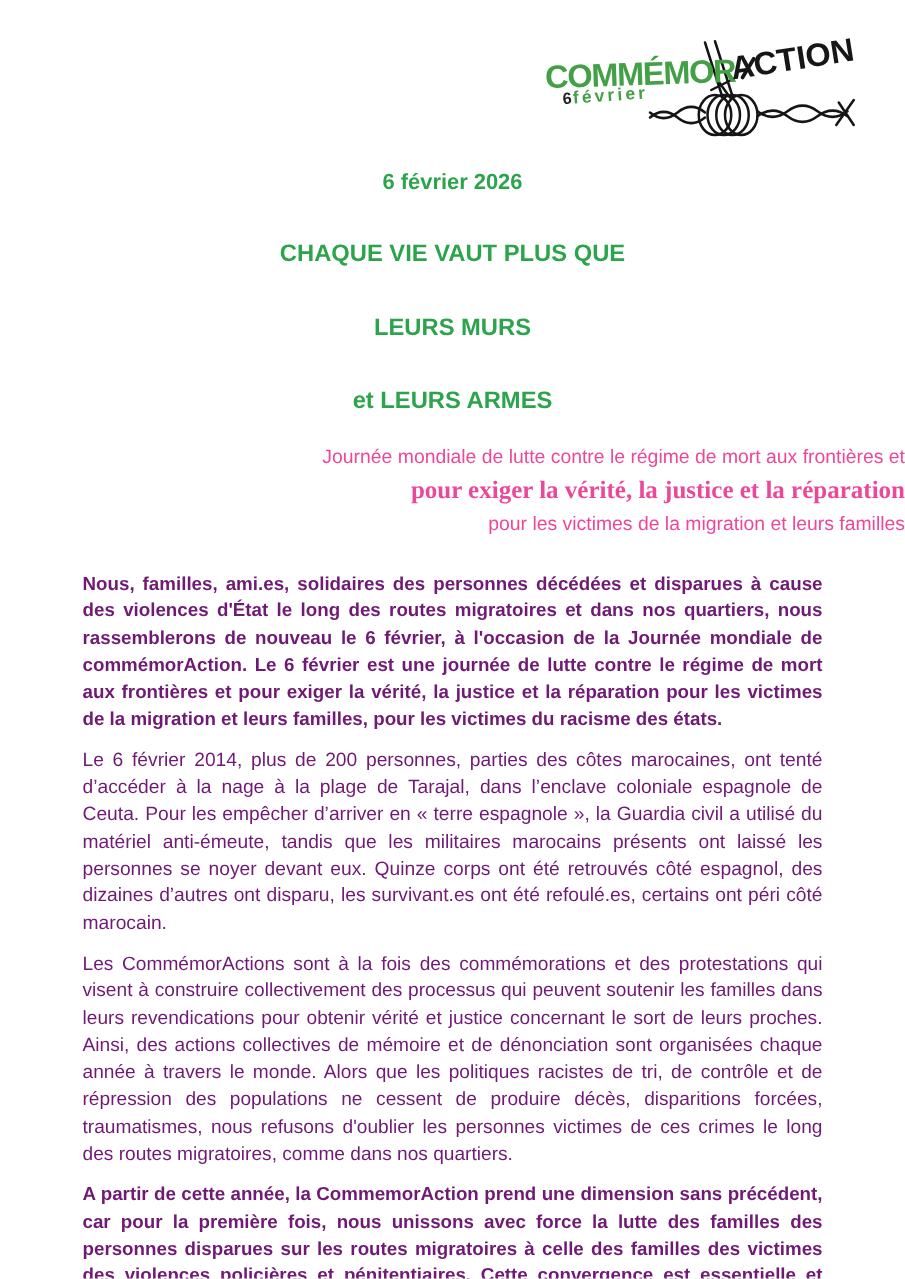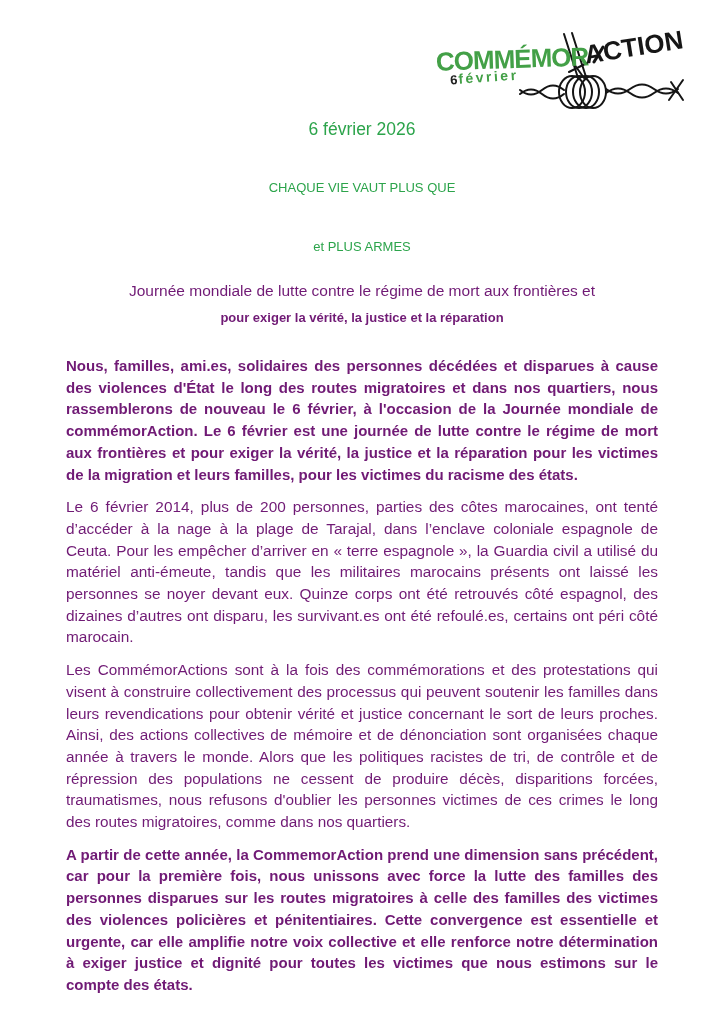--- a/index.html
+++ b/index.html
@@ -43,36 +43,36 @@
   }
   .logo-action{
     position:absolute;left:160px;top:8px;
     font-size:26px;font-weight:800;letter-spacing:0px;
     color:#161616;
     transform:rotate(-9deg);
   }
 
   
   .date-heading{
-    margin:0;padding-top:118px;
+    margin:16px;padding-top:118px;
     text-align:center;
-    font-size:17.5px;font-weight:400;color:var(--green);
+    font-size:17.5px;font-weight:700;color:var(--green);
     line-height:22px;
   }
   .slogan-block{margin-top:21px;text-align:center;}
   .slogan-line{
-    font-size:13px;font-weight:400;color:var(--green);
+    font-size:19px;font-weight:700;color:var(--green);
     line-height:21.5px;
     margin-top:37px;
   }
 
   
   .subtitle-block{margin-top:20px;text-align:center;}
-  .subtitle-line{line-height:27px;font-size:15.5px;color:#701a75;}
-  .subtitle-line.bold{font-weight:700;font-size:13px;}
+  .subtitle-line{line-height:27px;font-size:15.5px;color:#ec4899;text-align:right;}
+  .subtitle-line.bold{font-weight:700;font-size:20px;font-family:Liberation Serif, serif;}
 
   
   .body-block{
     margin:24px 66px 0 66px;
     width:592px;
   }
   .body-block p{
     margin:0 0 11px 0;
     text-align:justify;
     font-size:15.3px;
@@ -115,26 +115,28 @@
     <div class="logo-date">
       <span class="logo-date-num">6</span><span class="logo-date-month">février</span>
     </div>
     <div class="logo-action">ACTION</div>
   </div>
 
   <h1 class="date-heading">6 février 2026</h1>
 
   <div class="slogan-block">
     <div class="slogan-line">CHAQUE VIE VAUT PLUS QUE</div>
-    <div class="slogan-line">et PLUS ARMES</div>
+    <div class="slogan-line">LEURS MURS</div>
+    <div class="slogan-line">et LEURS ARMES</div>
   </div>
 
   <div class="subtitle-block">
     <div class="subtitle-line">Journée mondiale de lutte contre le régime de mort aux frontières et</div>
     <div class="subtitle-line bold">pour exiger la vérité, la justice et la réparation</div>
+    <div class="subtitle-line">pour les victimes de la migration et leurs familles</div>
   </div>
 
   <div class="body-block">
     <p class="bold">Nous, familles, ami.es, solidaires des personnes décédées et disparues à cause des violences d'État le long des routes migratoires et dans nos quartiers, nous rassemblerons de nouveau le 6 février, à l'occasion de la Journée mondiale de commémorAction. Le 6 février est une journée de lutte contre le régime de mort aux frontières et pour exiger la vérité, la justice et la réparation pour les victimes de la migration et leurs familles, pour les victimes du racisme des états.</p>
     <p class="italic">Le 6 février 2014, plus de 200 personnes, parties des côtes marocaines, ont tenté d’accéder à la nage à la plage de Tarajal, dans l’enclave coloniale espagnole de Ceuta. Pour les empêcher d’arriver en « terre espagnole », la Guardia civil a utilisé du matériel anti-émeute, tandis que les militaires marocains présents ont laissé les personnes se noyer devant eux. Quinze corps ont été retrouvés côté espagnol, des dizaines d’autres ont disparu, les survivant.es ont été refoulé.es, certains ont péri côté marocain.</p>
     <p class="regular">Les CommémorActions sont à la fois des commémorations et des protestations qui visent à construire collectivement des processus qui peuvent soutenir les familles dans leurs revendications pour obtenir vérité et justice concernant le sort de leurs proches. Ainsi, des actions collectives de mémoire et de dénonciation sont organisées chaque année à travers le monde. Alors que les politiques racistes de tri, de contrôle et de répression des populations ne cessent de produire décès, disparitions forcées, traumatismes, nous refusons d'oublier les personnes victimes de ces crimes le long des routes migratoires, comme dans nos quartiers.</p>
     <p class="bold">A partir de cette année, la CommemorAction prend une dimension sans précédent, car pour la première fois, nous unissons avec force la lutte des familles des personnes disparues sur les routes migratoires à celle des familles des victimes des violences policières et pénitentiaires. Cette convergence est essentielle et urgente, car elle amplifie notre voix collective et elle renforce notre détermination à exiger justice et dignité pour toutes les victimes que nous estimons sur le compte des états.</p>
   </div>
 
 </div>

